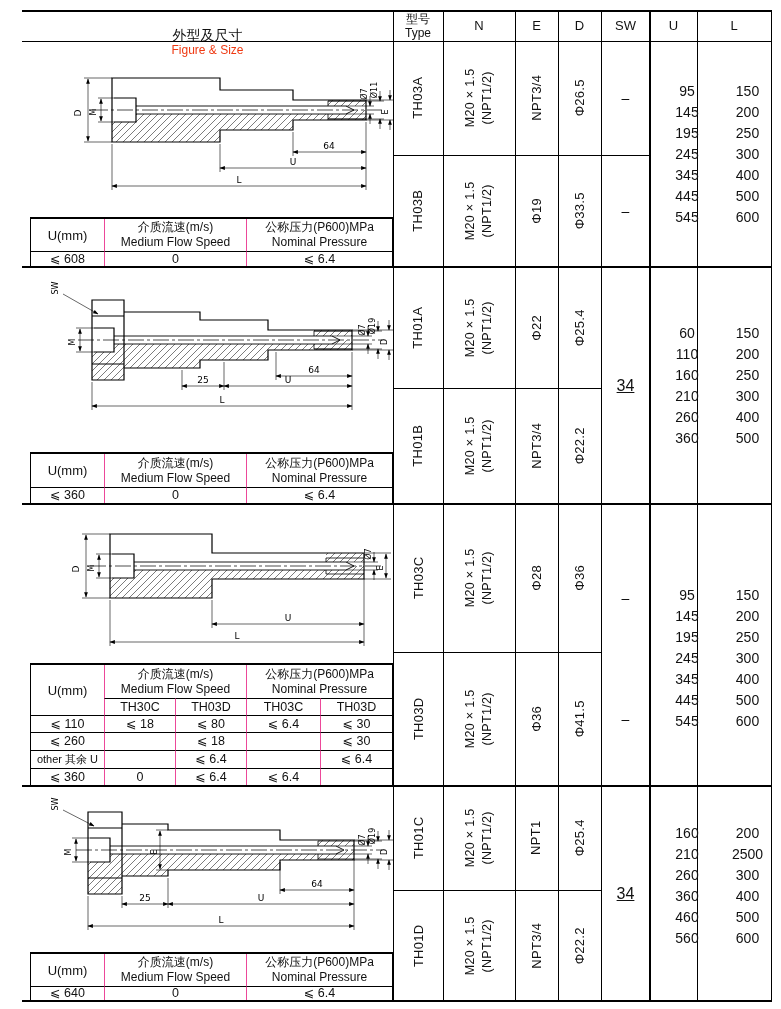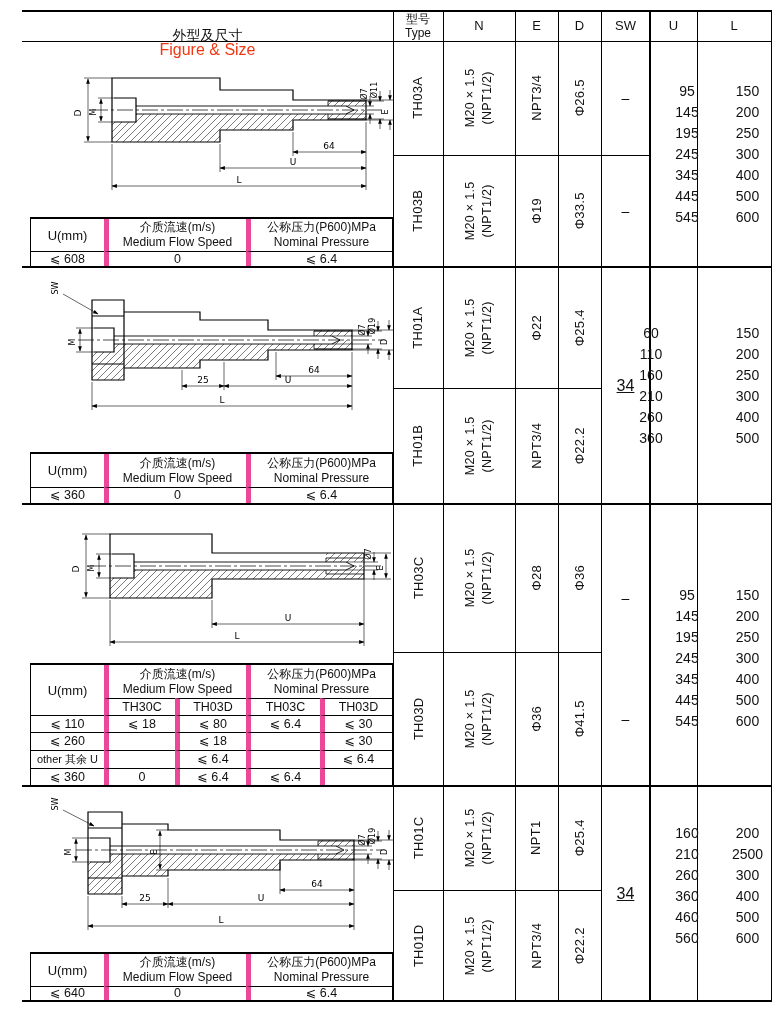--- a/index.html
+++ b/index.html
@@ -6,29 +6,29 @@
   .sheet{position:relative;width:781px;height:1009px;background:#fff;overflow:hidden;
          font-family:"Liberation Sans","DejaVu Sans",sans-serif;color:#111;}
   .hline,.vline{position:absolute;background:#000;}
   .cell{position:absolute;display:flex;align-items:center;justify-content:center;
         text-align:center;box-sizing:border-box;}
   .rot{transform:rotate(-90deg);white-space:nowrap;line-height:1.35;font-size:13px;letter-spacing:.3px;}
   .rot.two{font-size:12.5px;}
   .ul-list{flex-direction:column;font-size:14px;}
   .ul-list div{line-height:21px;margin-left:27px;}
   .hdr-zh{font-size:14px;line-height:16px;margin-top:32px;}
-  .hdr-en{font-size:16px;line-height:14px;}
+  .hdr-en{font-size:12px;line-height:14px;}
   .colhdr{font-size:13px;}
   .typehdr{font-size:12px;line-height:14px;}
   .dash{font-size:14px;}
   .sw-num{font-size:16px;text-decoration:underline;}
   .mini{position:absolute;display:grid;border:1px solid #000;border-top-width:2px;box-sizing:border-box;background:#fff;}
   .mini .c{display:flex;flex-direction:column;align-items:center;justify-content:center;
            box-sizing:border-box;text-align:center;font-size:12.5px;line-height:15px;overflow:hidden;}
-  .mini .bl{border-left:5px solid #ec4899;}
+  .mini .bl{border-left:1px solid #ec4899;}
   .mini .bt{border-top:1px solid #000;}
   .mini .zh{font-size:12px;}
   .mini .en{font-size:12px;}
   .mini .small{font-size:11px;}
   .fig{position:absolute;}
   svg text{font-family:"DejaVu Sans","Liberation Sans",sans-serif;}
 </style>
 </head>
 <body>
 
@@ -212,21 +212,21 @@
     </div>
   <div class="cell ul-list" style="left:697px;top:41px;width:74px;height:226px">
       <div>150</div>
       <div>200</div>
       <div>250</div>
       <div>300</div>
       <div>400</div>
       <div>500</div>
       <div>600</div>
     </div>
-  <div class="cell ul-list" style="left:614px;top:267px;width:47px;height:237px">
+  <div class="cell ul-list" style="left:650px;top:267px;width:47px;height:237px">
       <div>60</div>
       <div>110</div>
       <div>160</div>
       <div>210</div>
       <div>260</div>
       <div>360</div>
     </div>
   <div class="cell ul-list" style="left:697px;top:267px;width:74px;height:237px">
       <div>150</div>
       <div>200</div>

